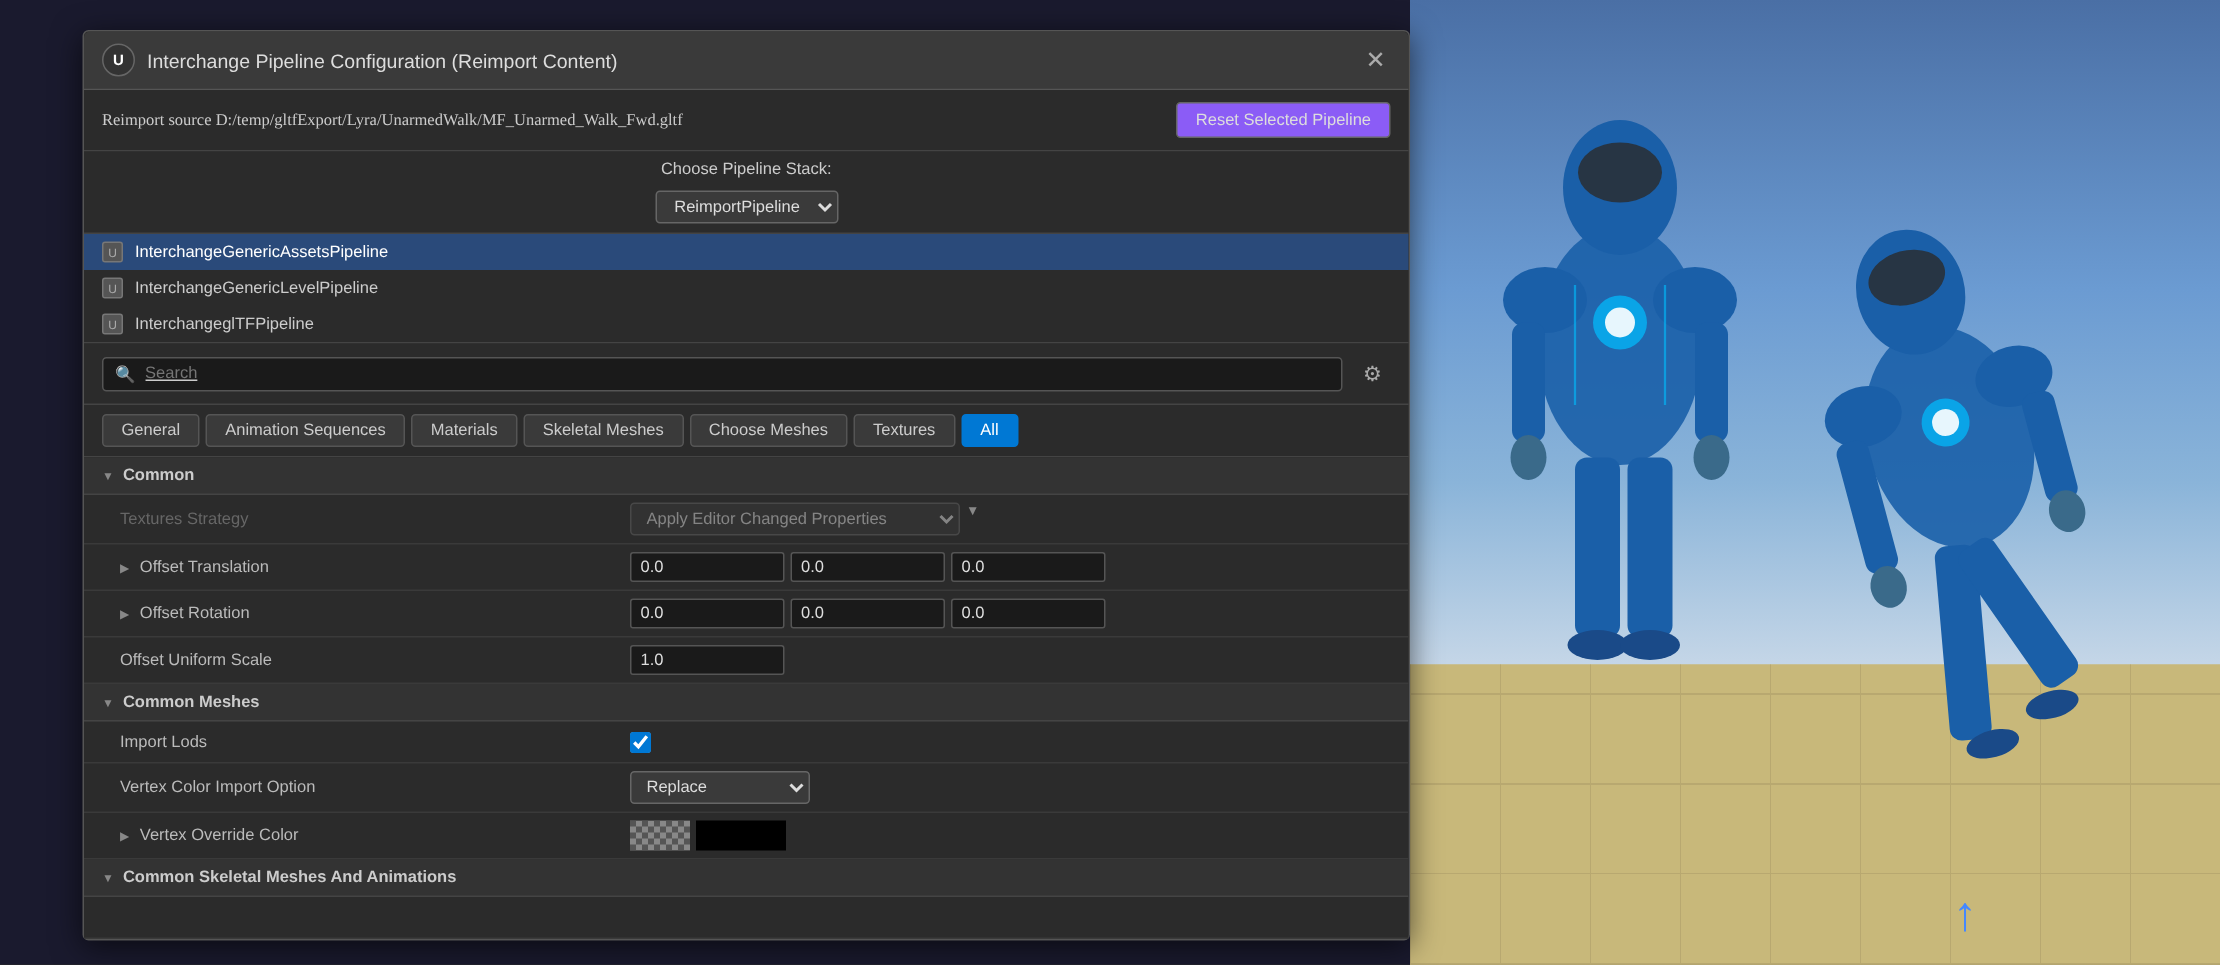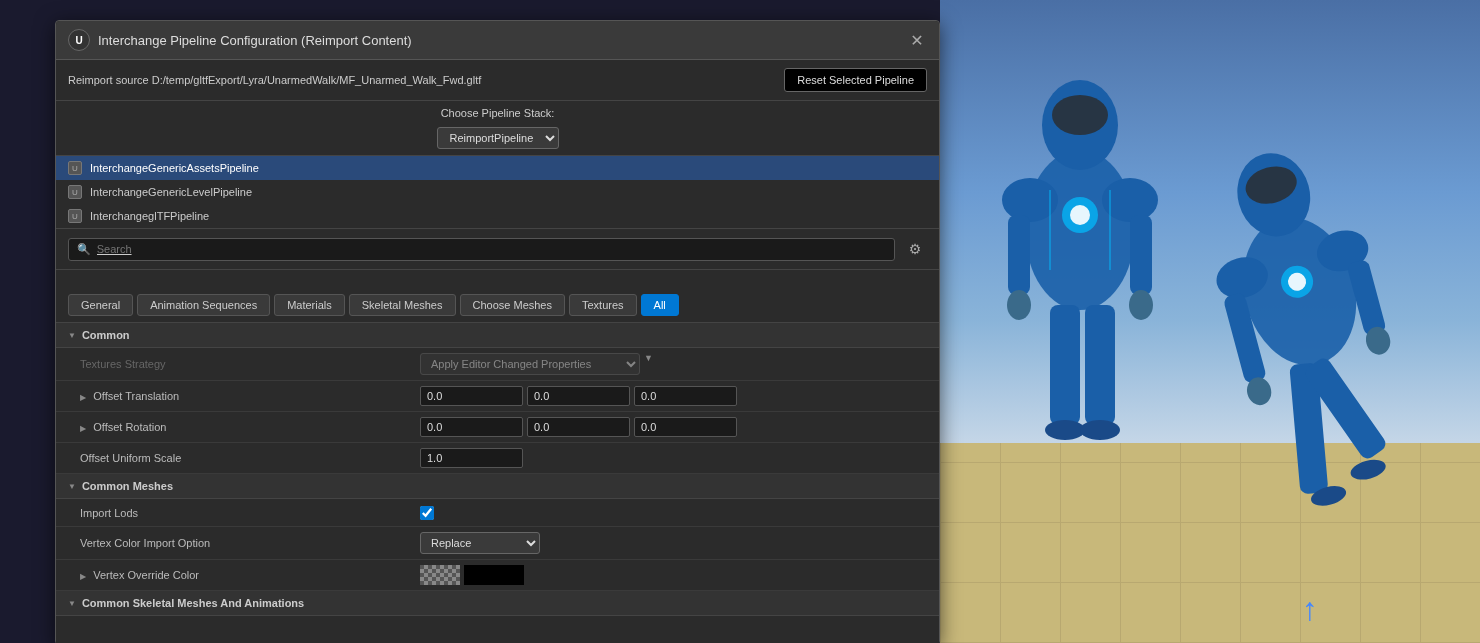--- a/index.html
+++ b/index.html
@@ -127,24 +127,25 @@
       align-items: center;
       justify-content: space-between;
       padding: 8px 12px;
       background: #2b2b2b;
       border-bottom: 1px solid #444;
     }
 
     .source-path {
       color: #ccc;
       font-size: 11px;
+      font-family: Liberation Serif, serif;
     }
 
     .reset-btn {
-      background: #000000;
+      background: #8b5cf6;
       border: 1px solid #666;
       color: #ddd;
       padding: 5px 12px;
       border-radius: 3px;
       cursor: pointer;
       font-size: 11px;
     }
 
     
     .pipeline-row {
@@ -267,21 +268,20 @@
     }
 
     .filter-tab {
       padding: 4px 12px;
       border: 1px solid #555;
       border-radius: 3px;
       background: #3a3a3a;
       color: #ccc;
       font-size: 11px;
       cursor: pointer;
-      margin-top: 18px;
     }
 
     .filter-tab.active {
       background: #0078d4;
       border-color: #0078d4;
       color: #fff;
     }
 
     
     .content-area {

